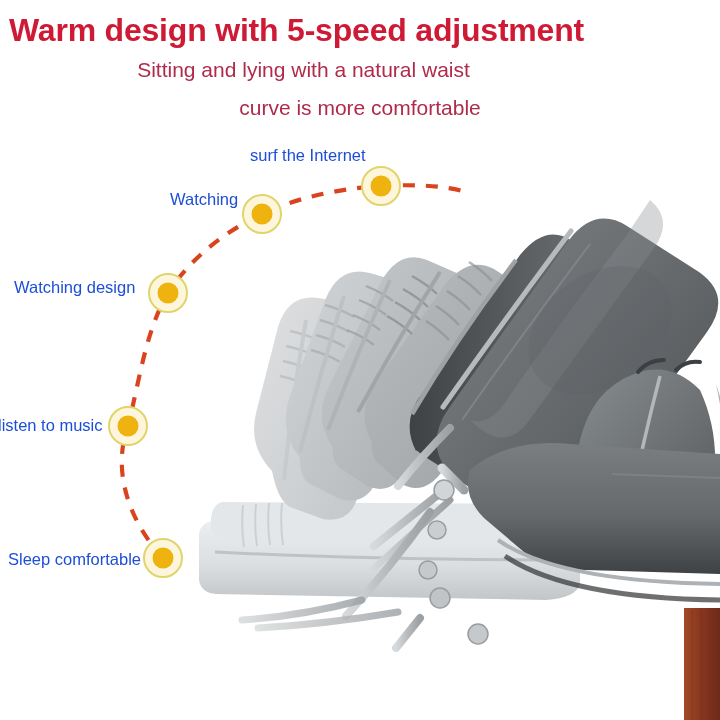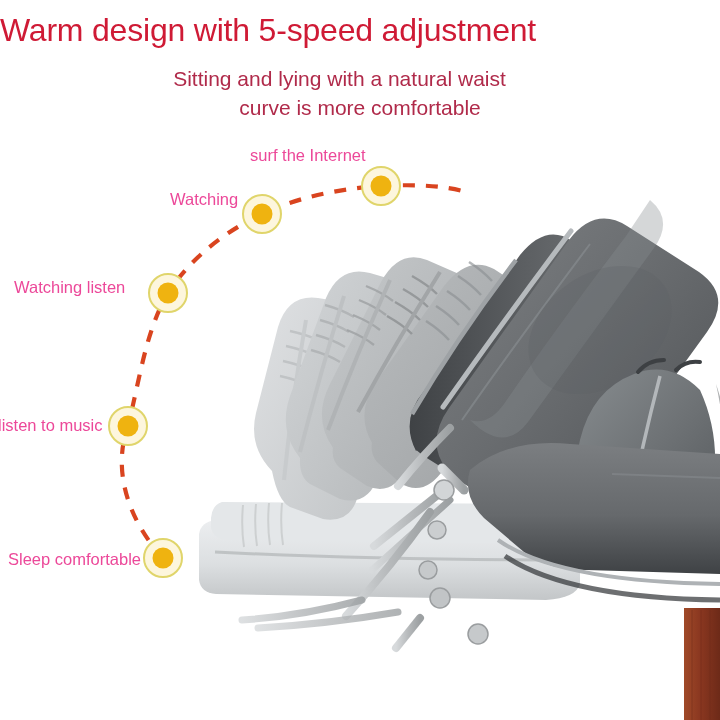--- a/index.html
+++ b/index.html
@@ -18,38 +18,37 @@
     overflow: hidden;
     background: #ffffff;
   }
 
   
   .title {
     position: absolute;
     left: 0;
     top: 12px;
     width: 584px;
-    text-align: left;
+    text-align: right;
     font-size: 32px;
-    font-weight: 400;
+    font-weight: 700;
     letter-spacing: -0.2px;
     color: #cf1a35;
     white-space: nowrap;
   }
   .sub1 {
     position: absolute;
     left: 0;
-    top: 67px;
+    top: 58px;
     width: 607px;
     text-align: center;
     font-size: 21px;
     font-weight: 400;
     color: #b02a4a;
     white-space: nowrap;
-    margin-left: 36px;
   }
   .sub2 {
     position: absolute;
     left: 0;
     top: 96px;
     width: 720px;
     text-align: center;
     font-size: 21px;
     font-weight: 400;
     color: #b02a4a;
@@ -66,21 +65,21 @@
   }
   #photo-layer { z-index: 2; }
   #arc-layer   { z-index: 3; }
 
   
   .node-label {
     position: absolute;
     z-index: 4;
     font-size: 16.5px;
     font-weight: 400;
-    color: #ec4899;
+    color: #1d4ed8;
     white-space: nowrap;
     line-height: 1;
   }
 </style>
 </head>
 <body>
 
 <div id="stage">
 
   <div class="title">Warm design with 5-speed adjustment</div>
@@ -310,19 +309,19 @@
     <g>
       <circle cx="163" cy="558" r="19" fill="#fdf6dd" stroke="#e0d56b" stroke-width="2"></circle>
       <circle cx="163" cy="558" r="10.5" fill="#efb310"></circle>
     </g>
   </svg>
 
   <div class="node-label" style="left:250px; top:147px;">surf the Internet</div>
 
   <div class="node-label" style="left:170px; top:191px;">Watching</div>
 
-  <div class="node-label" style="left:14px; top:279px;">Watching listen</div>
+  <div class="node-label" style="left:14px; top:279px;">Watching design</div>
 
   <div class="node-label" style="left:-2px; top:417px;">listen to music</div>
 
   <div class="node-label" style="left:8px; top:551px;">Sleep comfortable</div>
 
 </div>
 
 </body></html>

